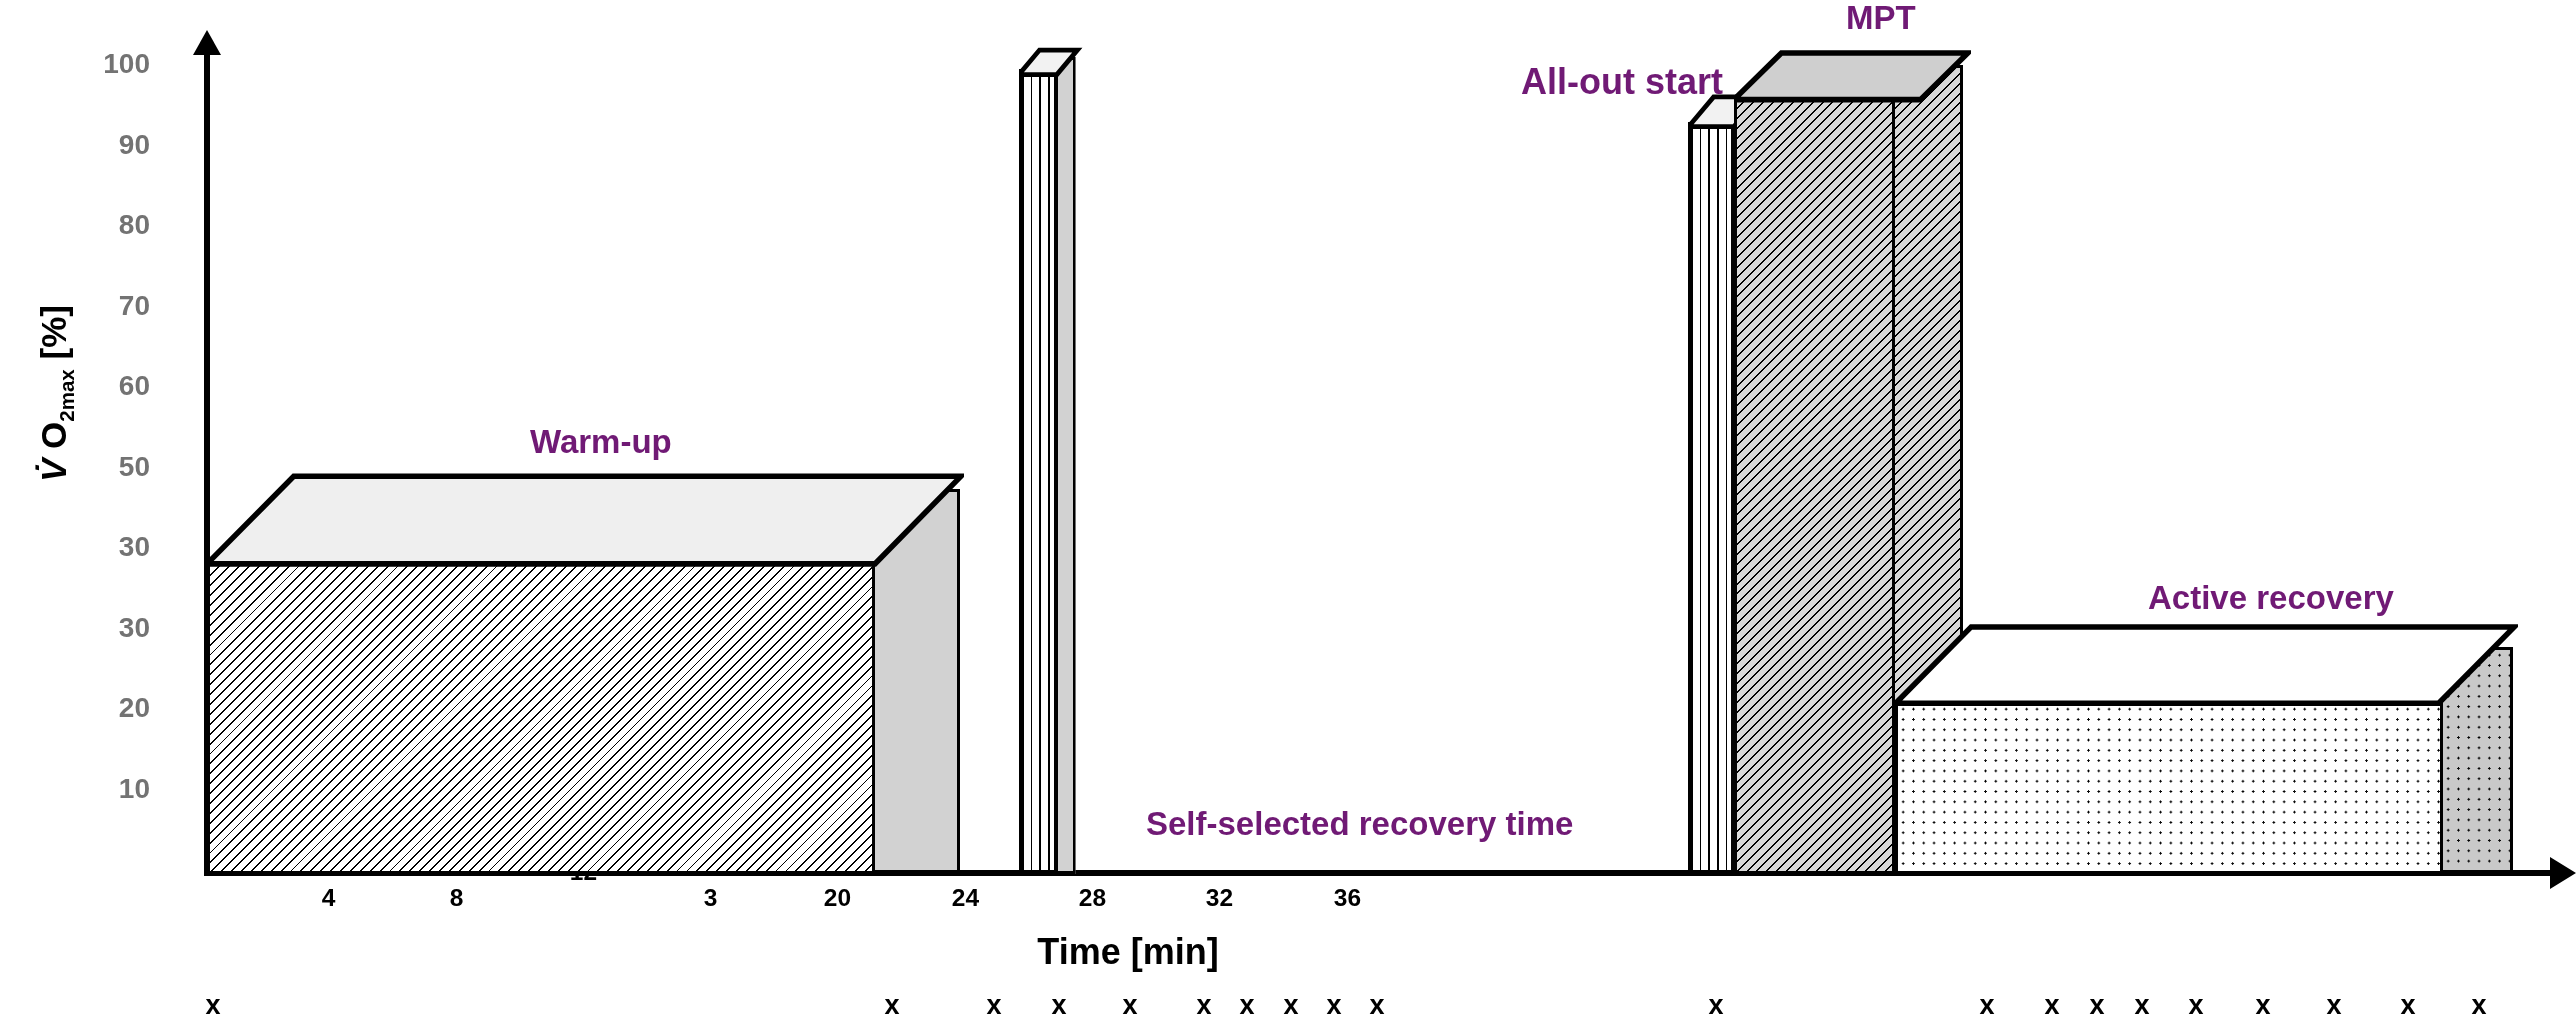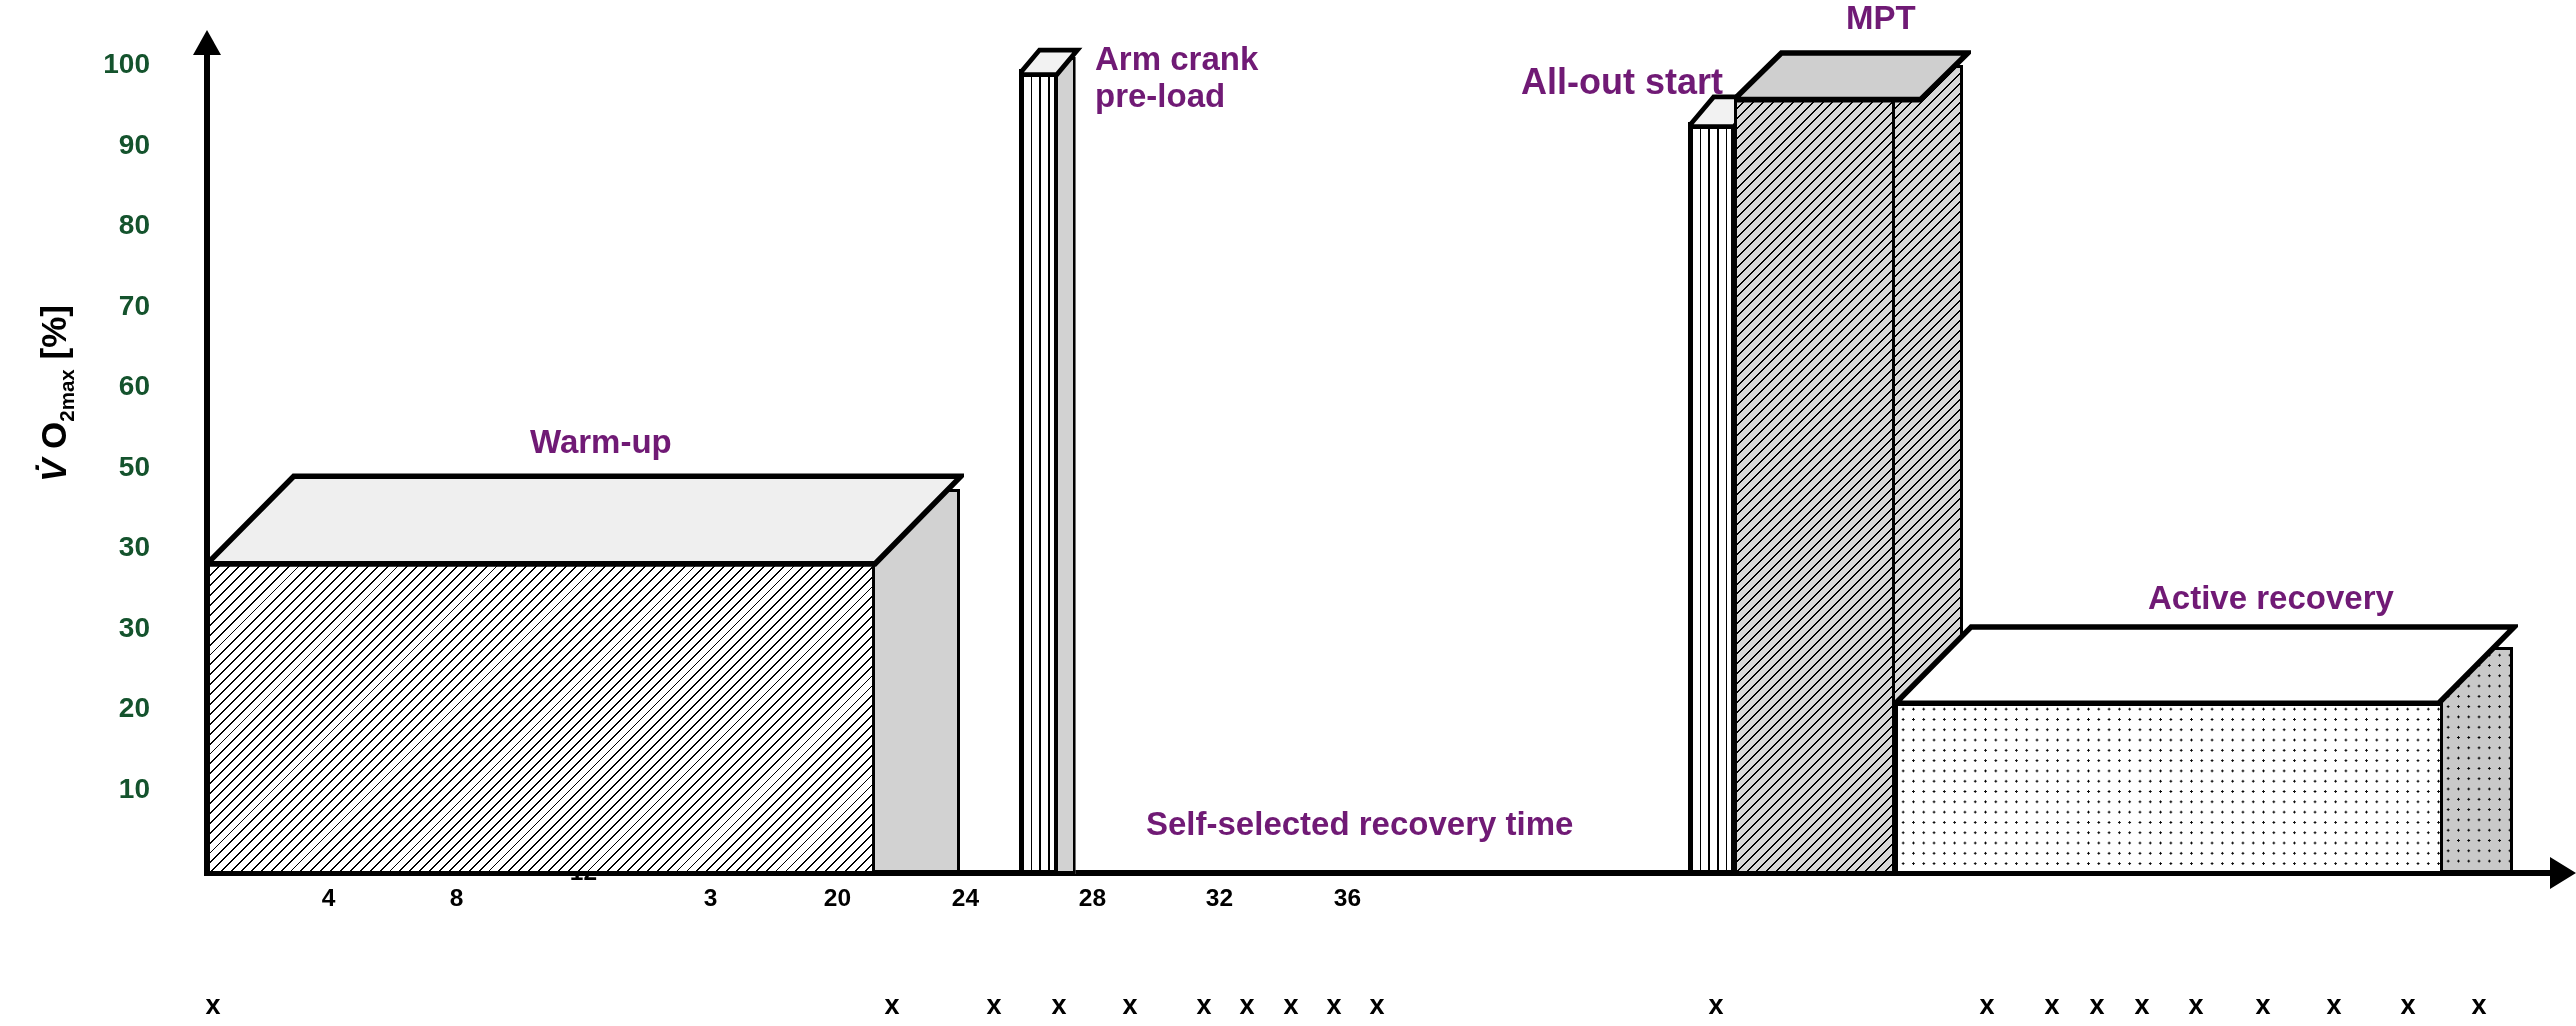--- a/index.html
+++ b/index.html
@@ -9,21 +9,21 @@
   
   .axis-line{position:absolute;background:#000;}
   .y-axis{left:204px;top:47px;width:5.5px;height:828px;}
   .x-axis{left:204px;top:870px;width:2359px;height:5.5px;}
   .arrow-up{position:absolute;left:193px;top:30px;width:0;height:0;
     border-left:14px solid transparent;border-right:14px solid transparent;border-bottom:25px solid #000;}
   .arrow-right{position:absolute;left:2550px;top:857px;width:0;height:0;
     border-top:16px solid transparent;border-bottom:16px solid transparent;border-left:26px solid #000;}
 
   .ytick-label{position:absolute;right:0;width:55px;text-align:right;
-    font-size:28px;font-weight:700;color:#14532d;line-height:1;}
+    font-size:28px;font-weight:700;color:#737373;line-height:1;}
 
   .xtick-label{position:absolute;width:63px;text-align:center;font-size:24.5px;font-weight:700;color:#000;}
 
   .ylabel{position:absolute;left:-62px;top:371px;width:237px;text-align:center;
     font-size:35px;font-weight:700;font-style:italic;color:#000;
     transform:rotate(-90deg);transform-origin:center center;white-space:nowrap;}
   .ylabel .nonital{font-style:normal;}
   .ylabel sub{font-size:20.5px;font-style:normal;}
 
   .xlabel{position:absolute;left:852px;top:931px;width:552px;text-align:center;
@@ -147,27 +147,26 @@
          clip-path:polygon(0 0,100% -24px,100% 100%,0 100%);"></div>
     <div class="front dots" style="left:1895px;top:701px;width:548px;height:173px;"></div>
     <div class="top" style="left:1895px;top:623px;width:623px;height:85px;">
       <svg width="623" height="85" viewBox="0 0 790 108">
         <polygon points="0,102 96,5 786,5 690,102" fill="#ffffff" stroke="#000" stroke-width="7"></polygon>
       </svg>
     </div>
   </div>
 
   <div class="caption" style="left:530px;top:424px;">Warm-up</div>
-  <div class="caption" style="left:1095px;top:41px;">Arm crank
-pre-load</div>
   <div class="caption" style="left:1146px;top:806px;">Self-selected recovery time</div>
   <div class="caption" style="left:1521px;top:62px;font-size:36px;">All-out start</div>
   <div class="caption" style="left:1846px;top:0px;">MPT</div>
   <div class="caption" style="left:2148px;top:580px;">Active recovery</div>
 
+  <div class="xlabel">Time [min]</div>
 
   <div class="xrow" id="marker-row">
       <span class="xmark" style="left: 213px;">x</span>
       <span class="xmark" style="left: 892px;">x</span>
       <span class="xmark" style="left: 994px;">x</span>
       <span class="xmark" style="left: 1059px;">x</span>
       <span class="xmark" style="left: 1130px;">x</span>
       <span class="xmark" style="left: 1204px;">x</span>
       <span class="xmark" style="left: 1247px;">x</span>
       <span class="xmark" style="left: 1291px;">x</span>

